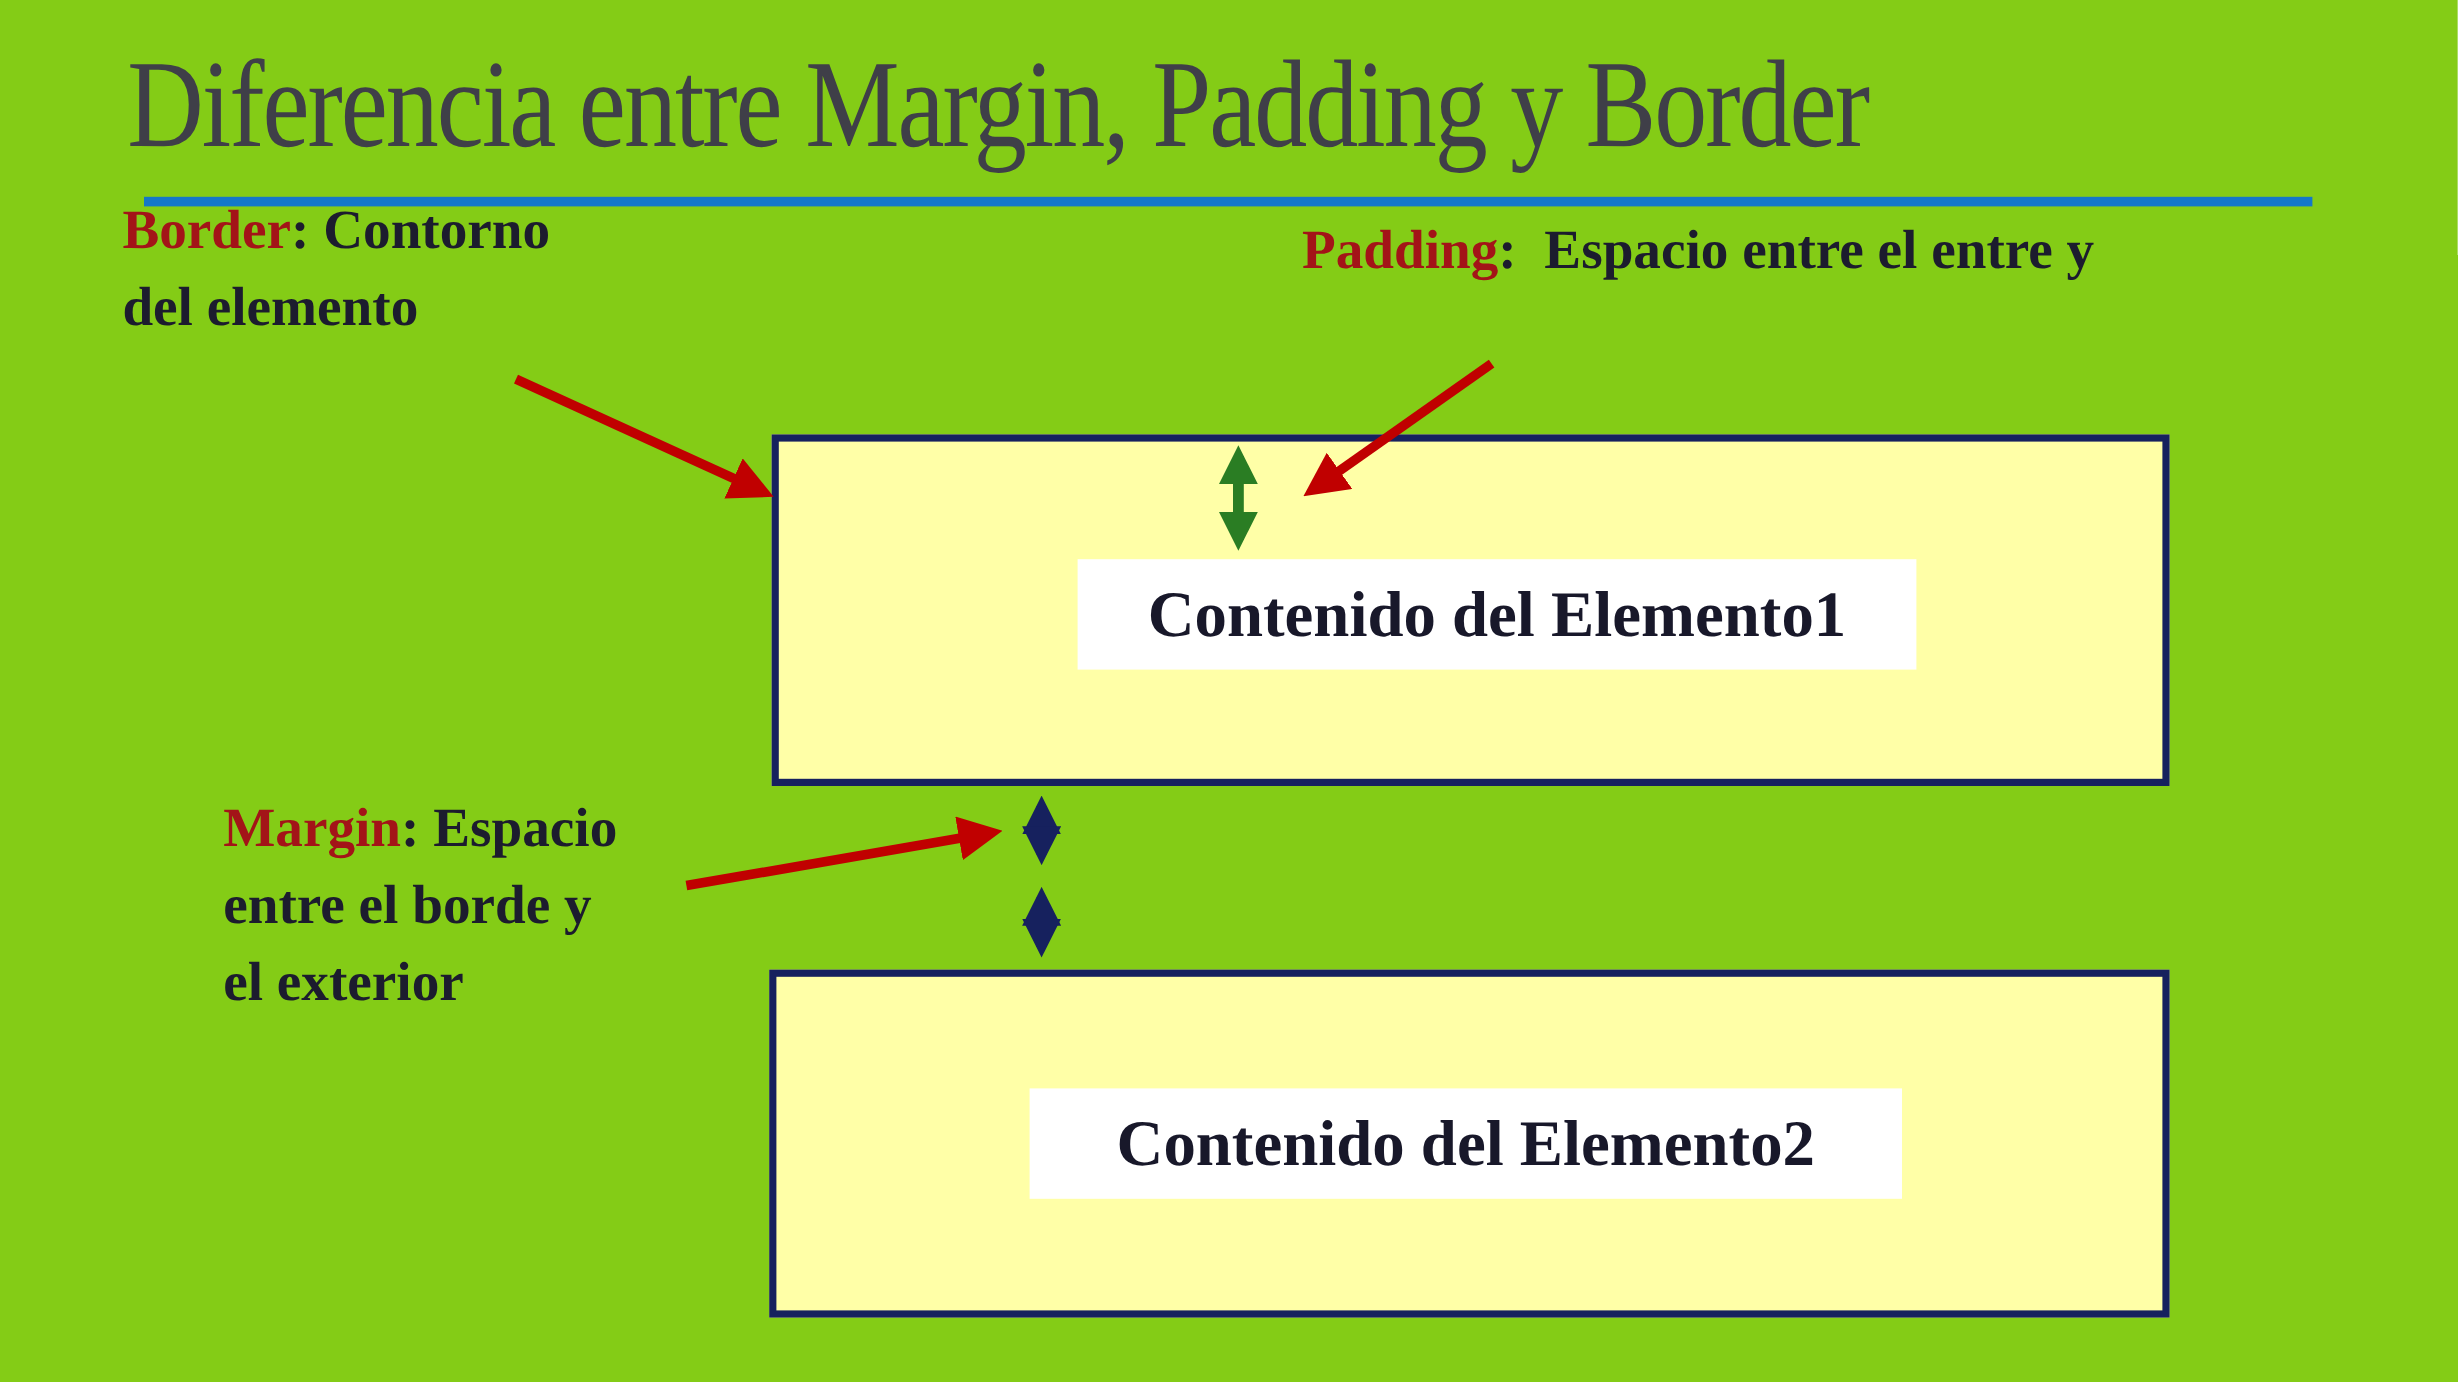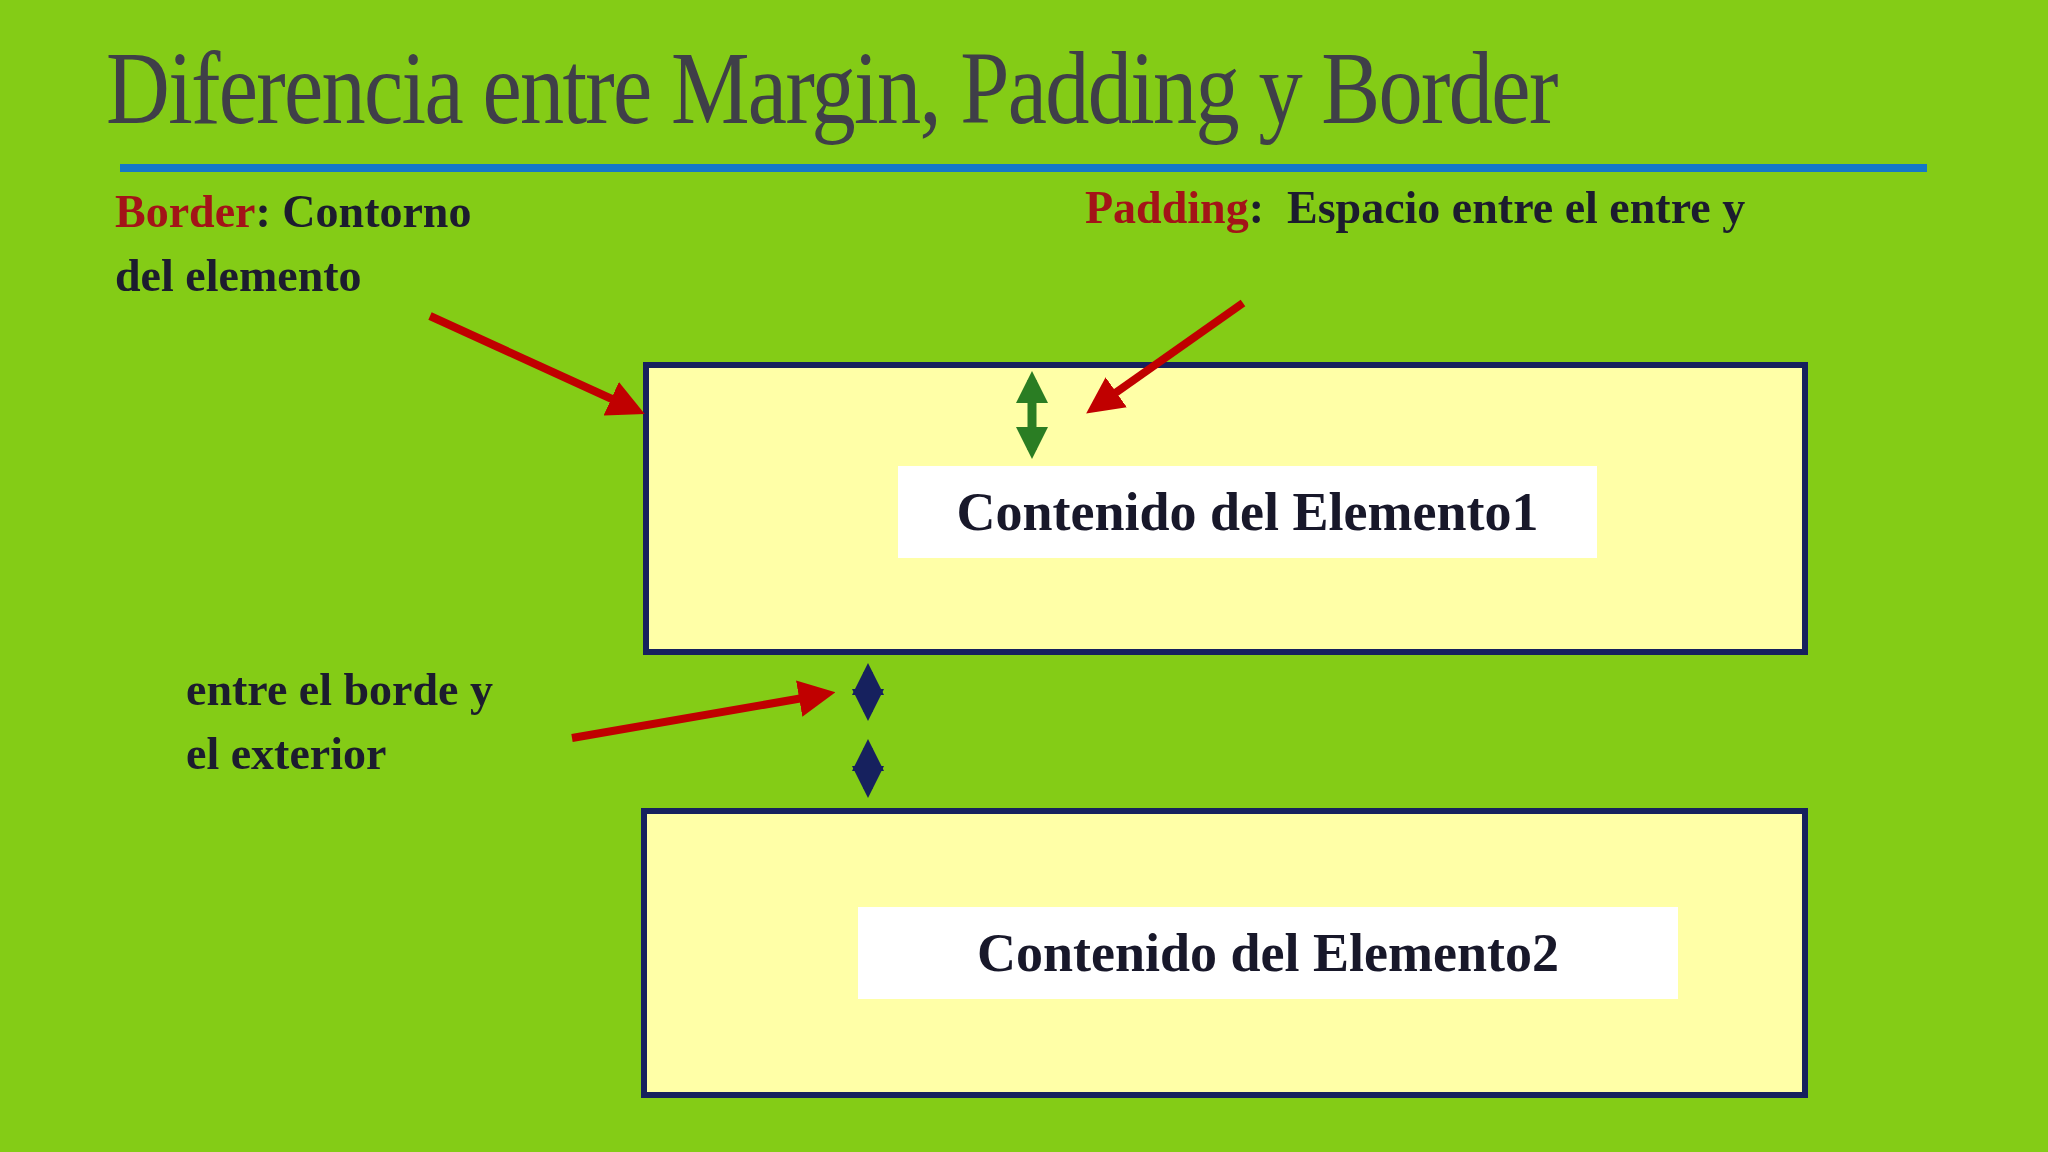--- a/index.html
+++ b/index.html
@@ -26,41 +26,41 @@
     background:var(--underline);
   }
   .label{
     position:absolute;
     font-size:46px;font-weight:700;
     line-height:64px;
     color:var(--text);
   }
   .label .kw{color:var(--keyword);}
   .label .rest{white-space:pre-wrap;}
-  .label-border{left:102px;top:180px;margin-left:13px;}
+  .label-border{left:102px;top:160px;}
   .label-padding{left:1085px;top:176px;}
   .label-margin{left:186px;top:658px;}
   .elbox{
     position:absolute;
     box-sizing:border-box;
     background:var(--yellow);
     border:6px solid var(--navy);
   }
   .elbox-1{left:643px;top:362px;width:1165px;height:293px;}
   .elbox-2{left:641px;top:808px;width:1167px;height:290px;}
   .content-band{
     position:absolute;
     background:var(--white);
     display:flex;align-items:center;justify-content:center;
     font-size:54px;font-weight:700;
     color:var(--content_text);
     white-space:nowrap;
   }
   .band-1{left:898px;top:466px;width:699px;height:92px;}
-  .band-2{left:858px;top:907px;width:820px;height:92px;}
+  .band-2{left:858px;top:907px;width:727px;height:92px;}
   svg.overlay{position:absolute;left:0;top:0;pointer-events:none;}
   .stroke-red{stroke:var(--red_arrow);stroke-width:8;fill:none;}
   .stroke-green{stroke:var(--green);stroke-width:9;fill:none;}
   .stroke-navy{stroke:var(--navy);stroke-width:9;fill:none;}
   .mred{fill:var(--red_arrow);}
   .mgreen{fill:var(--green);}
   .mnavy{fill:var(--navy);}
 </style>
 </head>
 <body>
@@ -73,20 +73,21 @@
   <div class="label label-border">
     <div><span class="kw">Border</span><span class="rest">: Contorno</span></div>
     <div>del elemento</div>
   </div>
 
   <div class="label label-padding">
     <div><span class="kw">Padding</span><span class="rest">:  Espacio entre el entre y</span></div>
   </div>
 
   <div class="label label-margin">
+    <div><span class="kw">Margin</span><span class="rest">: Espacio</span></div>
     <div>entre el borde y</div>
     <div>el exterior</div>
   </div>
 
   <div class="elbox elbox-1"></div>
   <div class="elbox elbox-2"></div>
 
   <div class="content-band band-1">Contenido del Elemento1</div>
   <div class="content-band band-2">Contenido del Elemento2</div>
 

